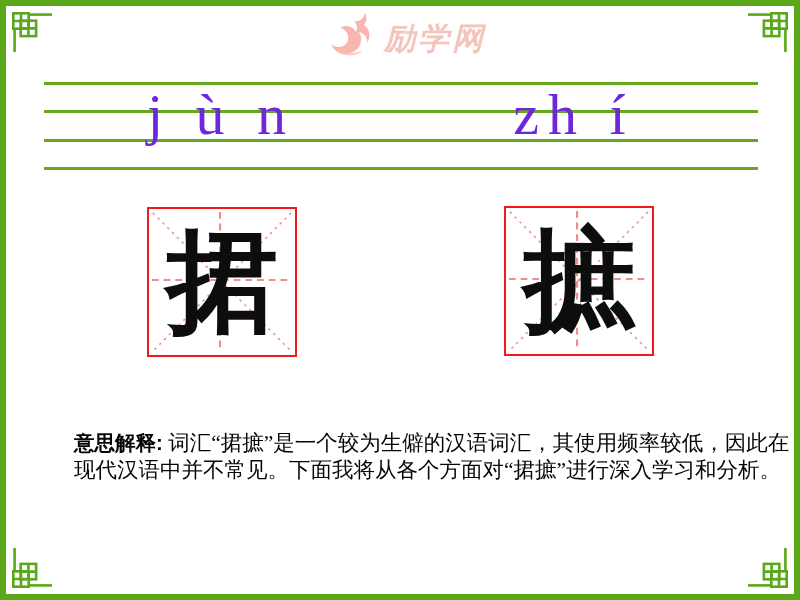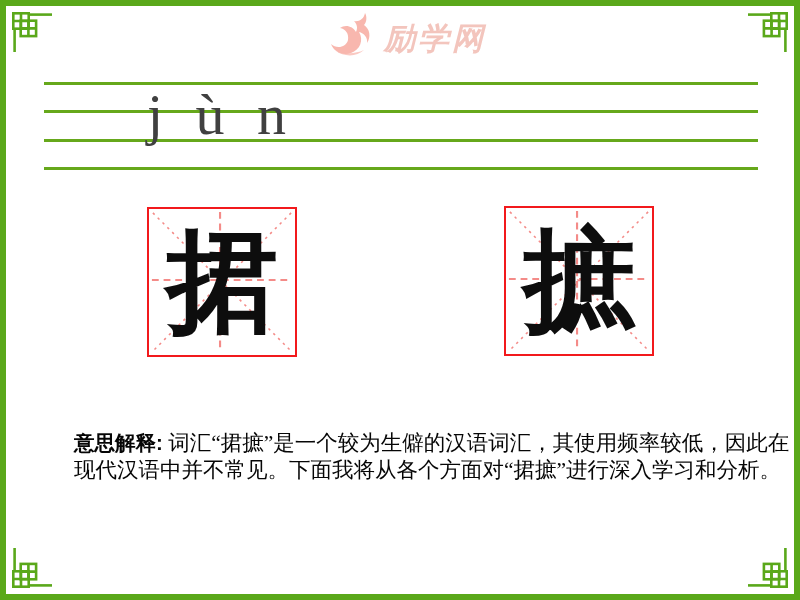--- a/index.html
+++ b/index.html
@@ -32,21 +32,21 @@
     margin-left: 4px; margin-top: 4px;
   }
 
   
   .pinyin-grid { position: absolute; left: 44px; top: 82px; width: 714px; height: 90px; }
   .pline { position: absolute; left: 0; width: 100%; height: 3px; background: var(--line, #66a81b); }
   .pline.l1 { top: 0; } .pline.l2 { top: 28px; } .pline.l3 { top: 57px; } .pline.l4 { top: 85px; }
   .pinyin-word {
     position: absolute; top: 4px; transform: translateX(-50%);
     font-family: "Liberation Serif", serif; font-size: 58px; line-height: 1;
-    color: #404040; letter-spacing: 9px; white-space: nowrap;
+    color: #6d28d9; letter-spacing: 9px; white-space: nowrap;
   }
   .pinyin-word.w1 { left: 177px; }
   .pinyin-word.w2 { left: 530px; }
 
   
   .char-box {
     position: absolute; width: 150px; height: 150px;
     border: 2.5px solid var(--boxred, #f2191c);
     box-sizing: border-box;
     display: flex; align-items: center; justify-content: center;
@@ -125,20 +125,21 @@
     </svg>
     <span class="logo-text">励学网</span>
   </div>
 
   <div class="pinyin-grid">
     <div class="pline l1"></div>
     <div class="pline l2"></div>
     <div class="pline l3"></div>
     <div class="pline l4"></div>
     <span class="pinyin-word w1">j ù n</span>
+    <span class="pinyin-word w2">zh í</span>
   </div>
 
   <div class="char-box b1">
     <svg class="char-guides" viewBox="0 0 150 150">
       <g stroke="#f48b88" class="guide-stroke">
         <line x1="4" y1="4" x2="146" y2="146" stroke-width="1.6" stroke-dasharray="2.5 4.5"></line>
         <line x1="146" y1="4" x2="4" y2="146" stroke-width="1.6" stroke-dasharray="2.5 4.5"></line>
         <line x1="3" y1="73" x2="147" y2="73" stroke-width="2.2" stroke-dasharray="7 5"></line>
         <line x1="73" y1="3" x2="73" y2="147" stroke-width="2.2" stroke-dasharray="7 5"></line>
       </g>

